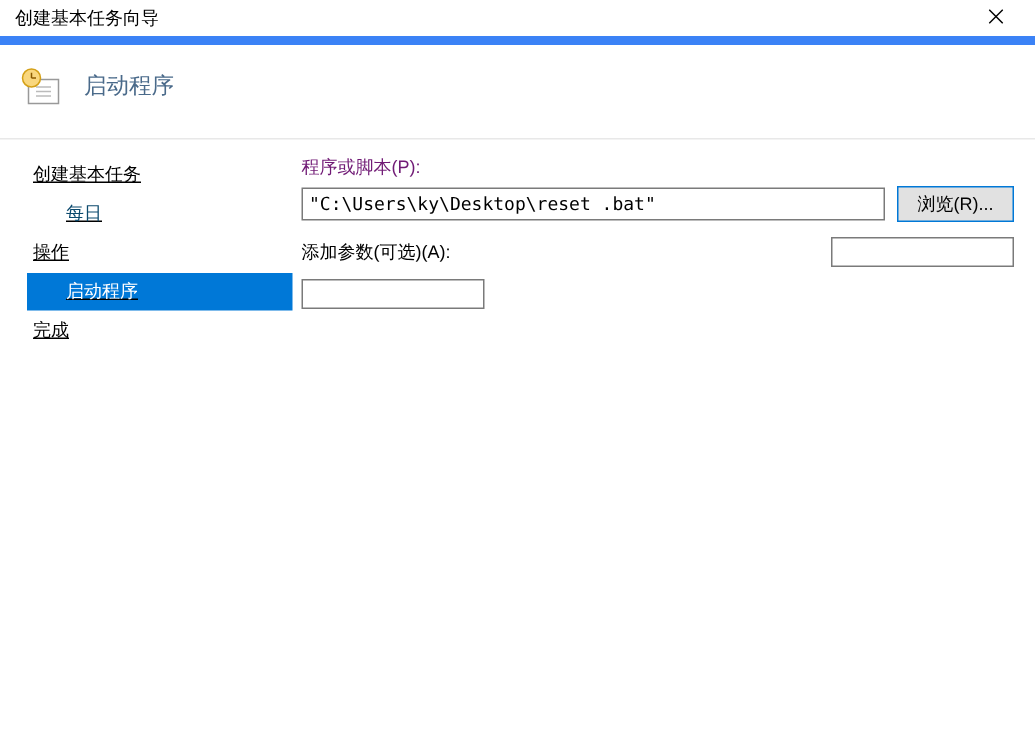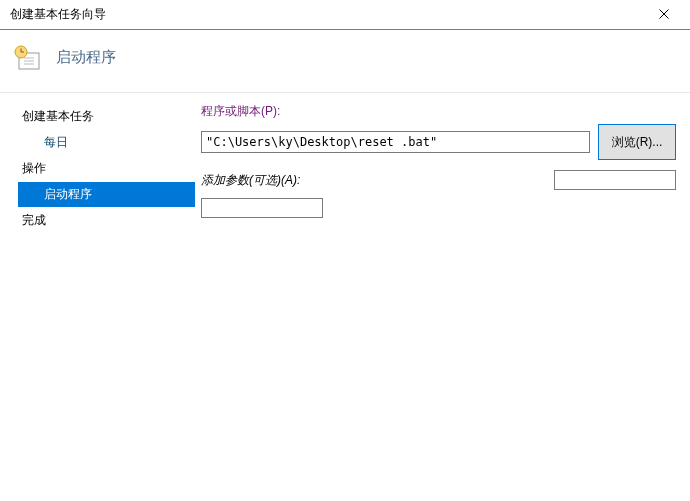--- a/index.html
+++ b/index.html
@@ -13,21 +13,21 @@
       background: #fff;
       width: 690px;
       height: 501px;
       overflow: hidden;
     }
     .titlebar {
       height: 30px;
       display: flex;
       align-items: center;
       padding: 0 8px 0 10px;
-      border-bottom: 1px solid #3b82f6;
+      border-bottom: 6px solid #3b82f6;
       background: #fff;
     }
     .titlebar .title {
       flex: 1;
       color: #000;
     }
     .close-btn {
       width: 36px;
       height: 28px;
       display: flex;
@@ -55,20 +55,21 @@
       font-size: 15px;
       color: #4a6a8a;
     }
     .body {
       display: flex;
       padding-top: 10px;
     }
     .sidebar {
       width: 195px;
       padding-left: 18px;
+      text-decoration: underline;
     }
     .side-item {
       padding: 4px 4px;
       margin: 1px 0;
       color: #000;
     }
     .side-sub {
       padding: 4px 4px 4px 26px;
       margin: 1px 0;
       color: #0c4a6e;
@@ -93,42 +94,41 @@
     }
     .program-input {
       flex: 1;
       height: 22px;
       border: 1px solid #7a7a7a;
       padding: 2px 4px;
       font-family: Consolas, monospace;
       font-size: 12px;
     }
     .browse-btn {
-      height: 36px;
+      height: 24px;
       min-width: 78px;
       margin-left: 8px;
       border: 1px solid #0078d7;
       background: #e1e1e1;
       cursor: pointer;
       padding: 0 10px;
     }
     .small-input {
       width: 122px;
       height: 20px;
       border: 1px solid #7a7a7a;
       padding: 1px 3px;
     }
     .grid-row {
       display: flex;
       align-items: center;
       margin-bottom: 8px;
     }
     .grid-label {
       flex: 1;
-      font-style: italic;
     }
   </style>
 </head>
 <body>
 
 <div class="titlebar">
   <span class="title">创建基本任务向导</span>
   <button class="close-btn">
     <span>
       <svg width="10" height="10" viewBox="0 0 10 10">

